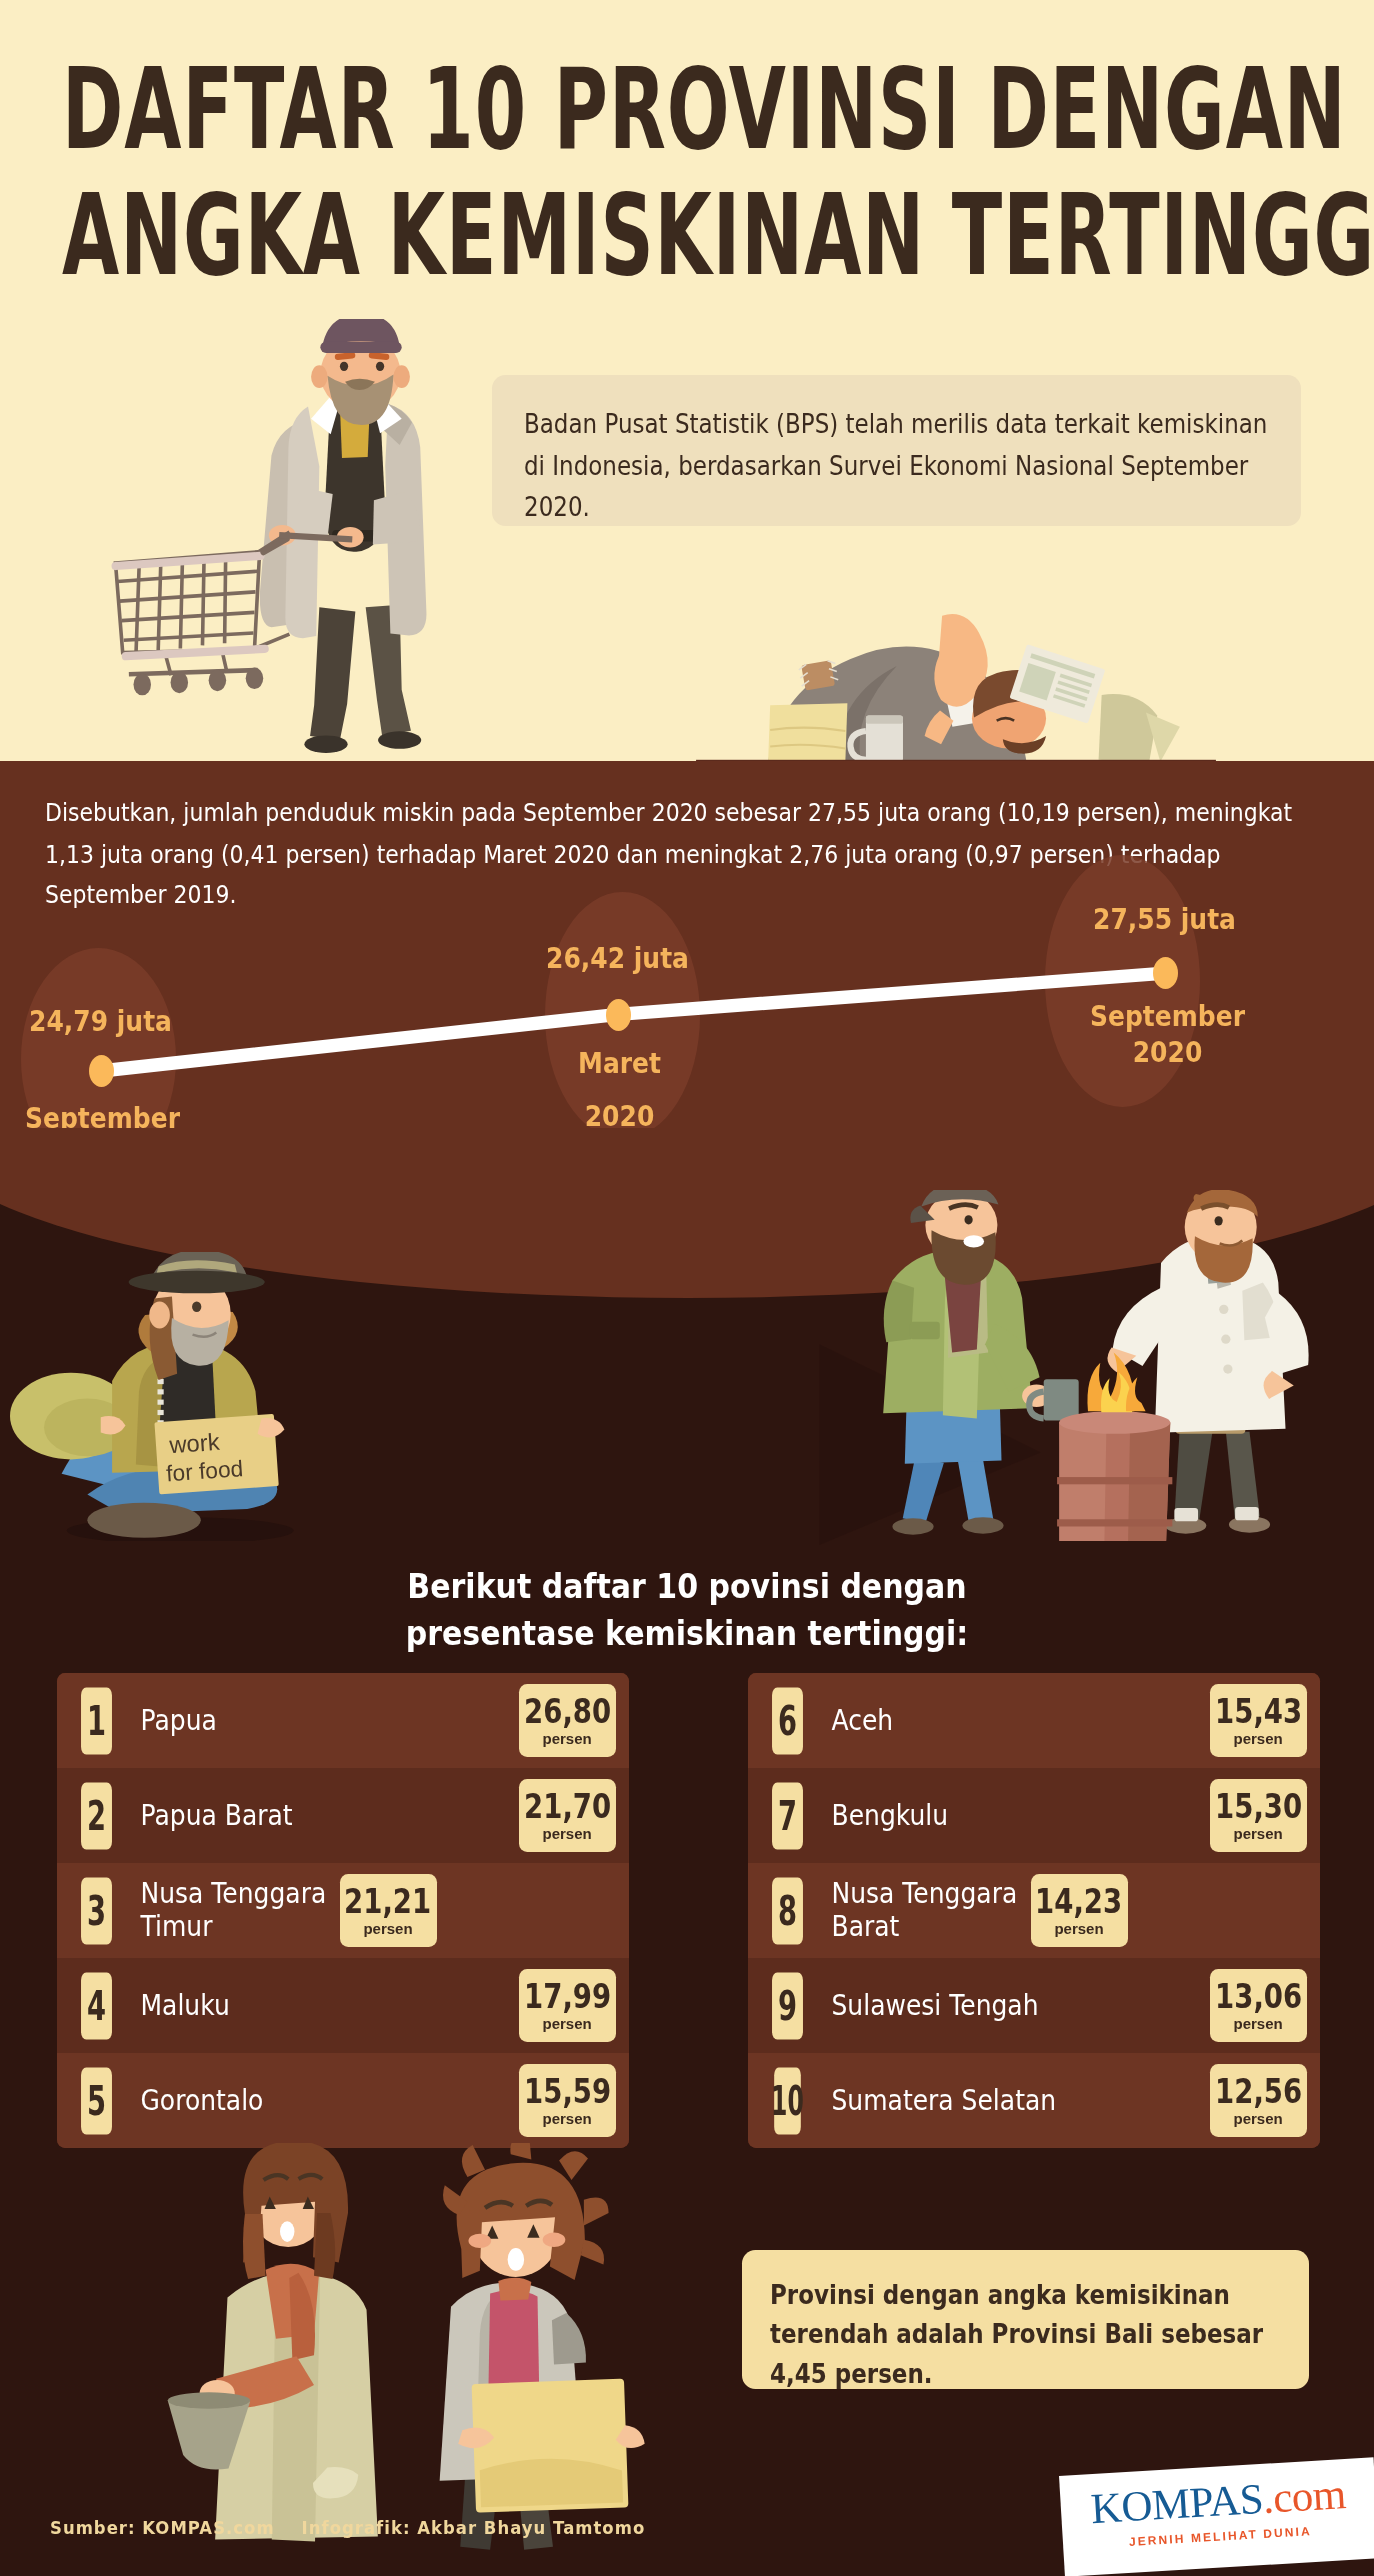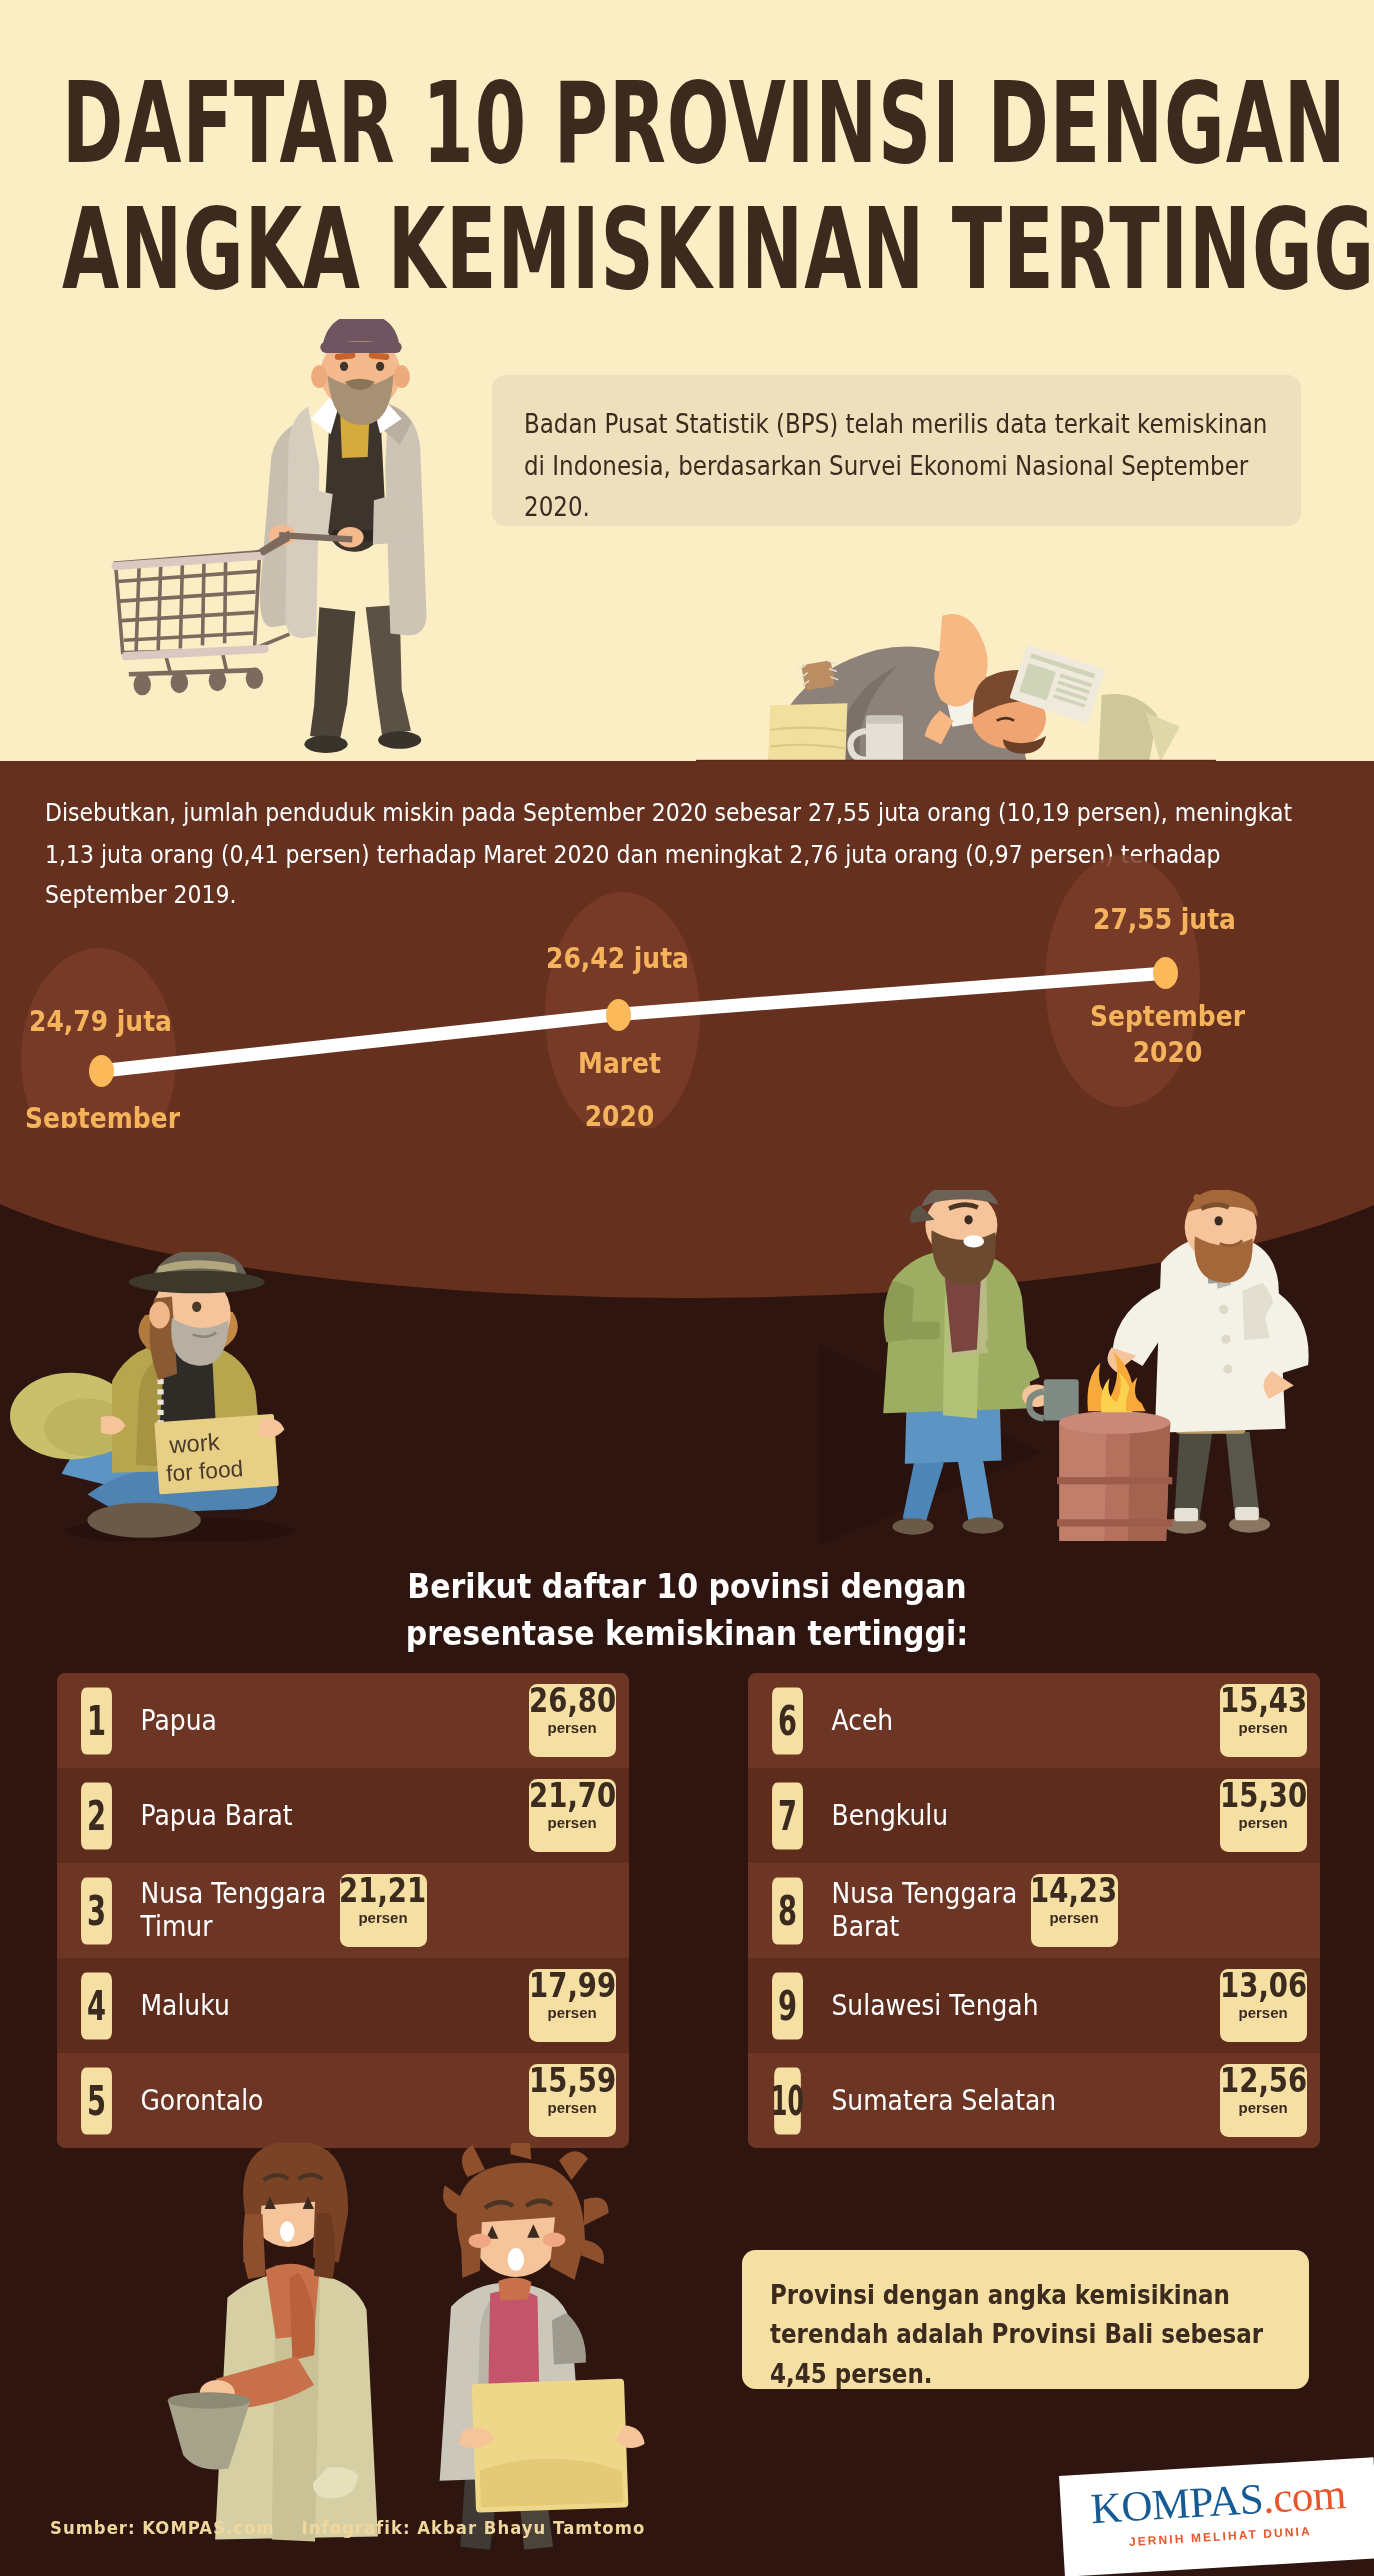--- a/index.html
+++ b/index.html
@@ -16,21 +16,21 @@
     background: #fdf2c9;
   }
 
   
   .band-cream {
     position: absolute; left: 0; top: 0;
     width: 1374px; height: 761px;
     background: #fbeec4;
   }
   .title-wrap {
-    position: absolute; left: 62px; top: 65px; width: 1252px;
+    position: absolute; left: 62px; top: 51px; width: 1252px;
   }
   .title-line {
     font-family: "DejaVu Sans", sans-serif;
     font-weight: bold;
     color: #3b2a1e;
     font-size: 77px;
     line-height: 1.06;
     letter-spacing: 1px;
     transform: scaleY(1.45) scaleX(0.96);
     transform-origin: left top;
@@ -180,25 +180,25 @@
     color: #ffffff;
     font-size: 25px;
     line-height: 1.18;
     font-family: "DejaVu Sans", sans-serif;
     transform: scaleY(1.1);
     transform-origin: left center;
   }
 
   .rank-pct {
     flex: 0 0 auto;
-    width: 87px; height: 73px;
+    width: 97px; height: 73px;
     background: #f5dfa2;
     border-radius: 8.2px;
     display: flex; flex-direction: column;
-    align-items: center; justify-content: flex-start;
+    align-items: center; justify-content: center;
     color: #3b2a1e;
   }
   .pct-num {
     font-size: 32px;
     font-family: "DejaVu Sans", sans-serif;
     font-weight: bold;
     line-height: 1;
     transform: scaleX(0.86) scaleY(1.08);
   }
   .pct-unit {

